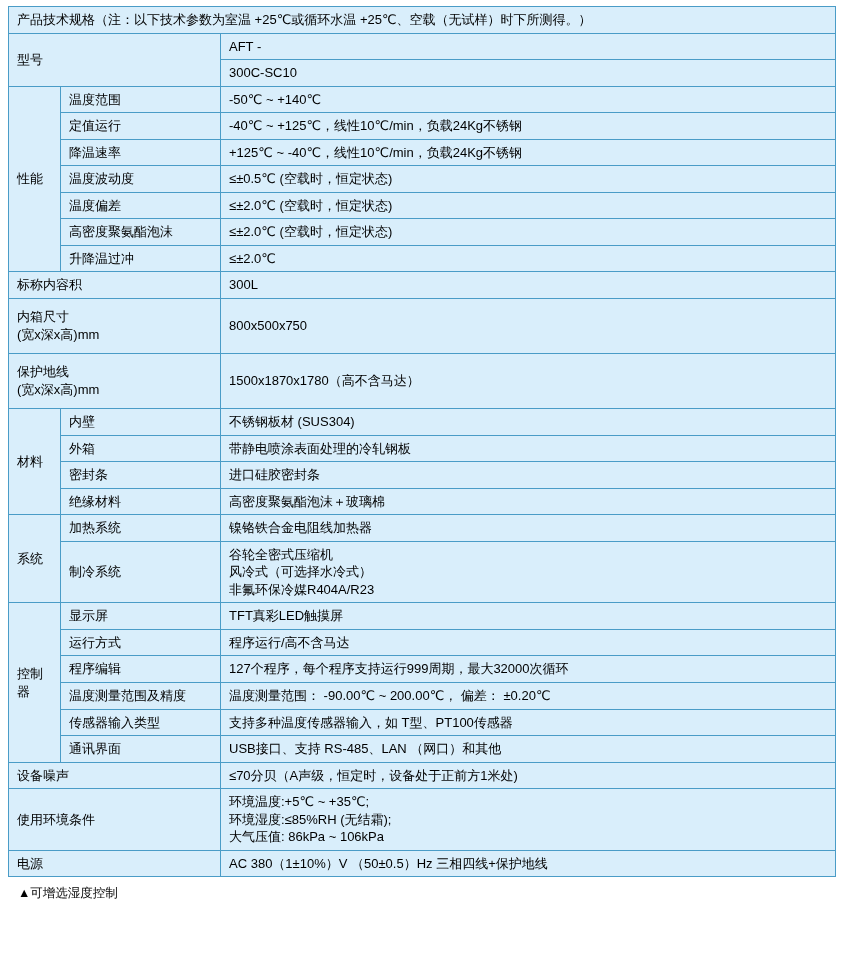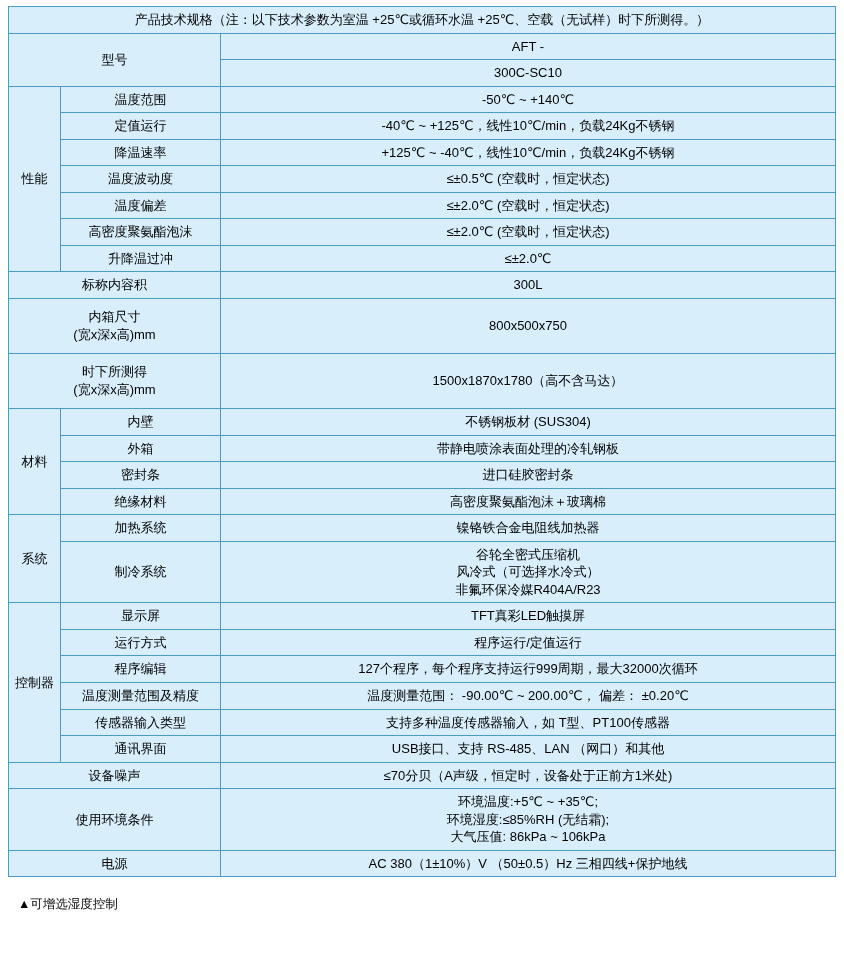--- a/index.html
+++ b/index.html
@@ -19,25 +19,24 @@
     padding: 6px 8px 0 8px;
   }
   table.spec {
     border-collapse: collapse;
     width: 828px;
     table-layout: fixed;
   }
   table.spec td {
     border: 1px solid #4a9cc7;
     background: #d9eefb;
-    text-align: center;
     vertical-align: middle;
     font-size: 13px;
     line-height: 1.35;
-    padding: 4px 0;
+    padding: 4px 8px;
     color: #000;
   }
   td.hdr {
     font-size: 13.5px;
     padding: 7px 6px;
   }
   td.cat {
     width: 52px;
     font-size: 13.5px;
     margin-left: 40px;
@@ -56,21 +55,21 @@
     font-size: 14px;
   }
   .line {
     display: block;
   }
   .tall {
     height: 46px;
   }
   .footnote {
     font-size: 12.5px;
-    padding: 19px 0 0 10px;
+    padding: 8px 0 0 10px;
     color: #000;
   }
 </style>
 </head>
 <body>
 
 <div id="sheet">
   <table class="spec">
     <colgroup>
       <col style="width:52px">
@@ -125,21 +124,21 @@
       </tr>
       <tr>
         <td class="lbl tall" colspan="2">
           <span class="line">内箱尺寸</span>
           <span class="line">(宽x深x高)mm</span>
         </td>
         <td class="val">800x500x750</td>
       </tr>
       <tr>
         <td class="lbl tall" colspan="2">
-          <span class="line">时下所测得</span>
+          <span class="line">保护地线</span>
           <span class="line">(宽x深x高)mm</span>
         </td>
         <td class="val">1500x1870x1780（高不含马达）</td>
       </tr>
 
       <tr>
         <td class="cat" rowspan="4">材料</td>
         <td class="lbl">内壁</td>
         <td class="val">不锈钢板材 (SUS304)</td>
       </tr>
@@ -170,21 +169,21 @@
         </td>
       </tr>
 
       <tr>
         <td class="cat" rowspan="6">控制器</td>
         <td class="lbl">显示屏</td>
         <td class="val">TFT真彩LED触摸屏</td>
       </tr>
       <tr>
         <td class="lbl">运行方式</td>
-        <td class="val">程序运行/定值运行</td>
+        <td class="val">程序运行/高不含马达</td>
       </tr>
       <tr>
         <td class="lbl">程序编辑</td>
         <td class="val">127个程序，每个程序支持运行999周期，最大32000次循环</td>
       </tr>
       <tr>
         <td class="lbl">温度测量范围及精度</td>
         <td class="val">温度测量范围： -90.00℃ ~ 200.00℃，  偏差： ±0.20℃</td>
       </tr>
       <tr>

